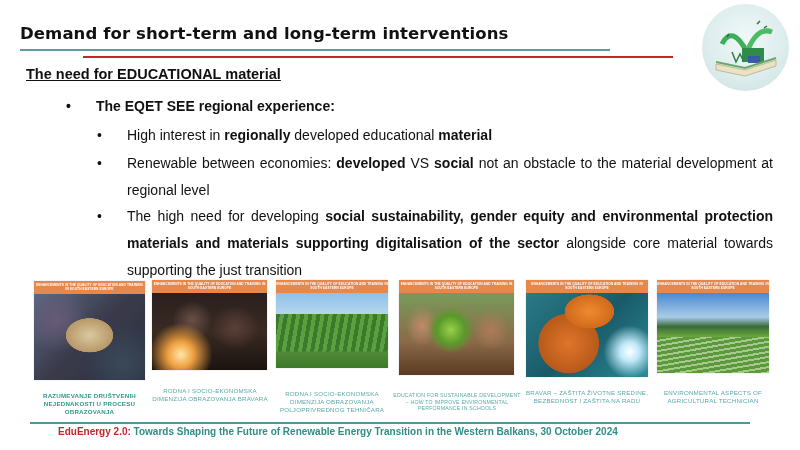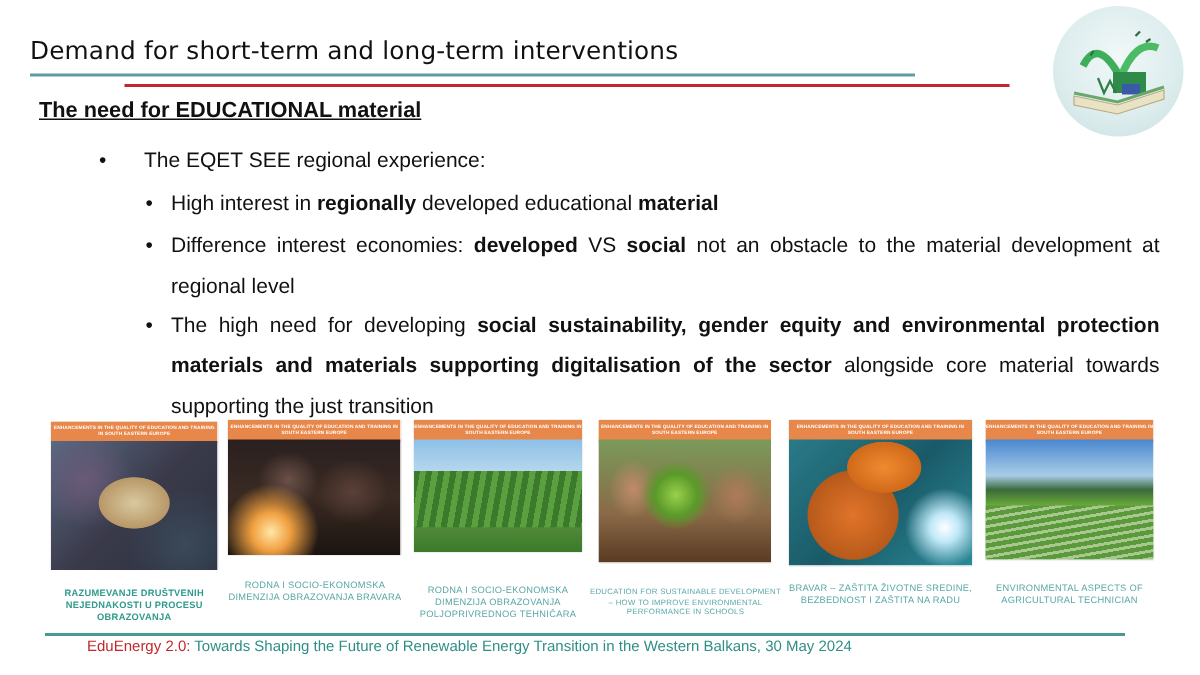--- a/index.html
+++ b/index.html
@@ -2,42 +2,42 @@
 <html><head>
 <meta charset="utf-8">
 <style>
   html, body { margin: 0; padding: 0; }
   body {
     width: 800px; height: 450px; position: relative; overflow: hidden;
     background: #ffffff;
     font-family: "Liberation Sans", "DejaVu Sans", sans-serif;
     color: #111;
   }
-  .abs { position: absolute; }
+  .abs { position: absolute; font-weight: bold; }
   .slide-title {
     left: 20px; top: 24px; font-size: 16.5px; letter-spacing: 0.1px;
     font-family: "DejaVu Sans", sans-serif; color: #111; white-space: nowrap;
   }
   .rule-teal { left: 20px; top: 49px; width: 590px; height: 2px; background: #5a9ea0; }
   .rule-red { left: 83px; top: 56px; width: 590px; height: 2px; background: #c0282d; }
   .logo-circle {
     left: 702px; top: 4px; width: 87px; height: 87px; border-radius: 50%;
     background: radial-gradient(circle at 50% 40%, #f2f8f8 0%, #dceced 60%, #c8dfe0 100%);
     overflow: hidden;
   }
   .logo-circle svg { width: 100%; height: 100%; display: block; }
   .subtitle {
     left: 26px; top: 66px; font-size: 14.5px; font-weight: bold; color: #111; white-space: nowrap; text-decoration: underline;
   }
   .bullet-l1 { left: 66px; top: 98px; font-size: 14px; color: #111; white-space: nowrap; }
   .bullet-l1 .dot { position: absolute; left: 0; top: 0; }
   .bullet-l1 .txt { position: absolute; left: 30px; top: 0; }
   .b2 { position: absolute; left: 97px; width: 676px; font-size: 14px; line-height: 27px; color: #111; }
   .b2 .dot { position: absolute; left: 0; top: 0; }
-  .b2 .txt { margin-left: 17px; text-align: justify; }
+  .b2 .txt { margin-left: 30px; text-align: justify; }
   .b2 b { font-weight: bold; }
   .cover {
     position: absolute; overflow: hidden; box-shadow: 0 0 1px rgba(0,0,0,0.25);
   }
   .cover .banner {
     position: absolute; left: 0; top: 0; right: 0; height: 13px; background: #e8874a;
     color: #fff; font-size: 3.2px; line-height: 4px; text-align: center; padding-top: 2px;
     font-weight: bold; letter-spacing: 0.1px;
   }
   .cover .photo { position: absolute; left: 0; top: 13px; right: 0; bottom: 0; }
@@ -79,21 +79,21 @@
   <span class="txt">The EQET SEE regional experience:</span>
 </div>
 
 <div class="b2" style="top:122px;">
   <span class="dot">•</span>
   <div class="txt"><span>High interest in </span><b>regionally</b><span> developed educational </span><b>material</b></div>
 </div>
 
 <div class="b2" style="top:150px;">
   <span class="dot">•</span>
-  <div class="txt"><span>Difference interest economies: </span><b>developed</b><span> VS </span><b>social</b><span> not an obstacle to the material development at regional level</span></div>
+  <div class="txt"><span>Renewable between economies: </span><b>developed</b><span> VS </span><b>social</b><span> not an obstacle to the material development at regional level</span></div>
 </div>
 
 <div class="b2" style="top:203px;">
   <span class="dot">•</span>
   <div class="txt"><span>The high need for developing </span><b>social sustainability, gender equity and environmental protection materials and materials supporting digitalisation of the sector</b><span> alongside core material towards supporting the just transition</span></div>
 </div>
 
 <div class="cover" style="left:34px; top:281px; width:111px; height:99px;">
   <div class="banner">ENHANCEMENTS IN THE QUALITY OF EDUCATION AND TRAINING IN SOUTH EASTERN EUROPE</div>
   <div class="photo" style="background: radial-gradient(ellipse 30% 28% at 50% 48%, #d9c9a0 0%, #b89868 70%, transparent 72%), radial-gradient(circle at 20% 30%, #6a5a78 0%, transparent 30%), radial-gradient(circle at 80% 80%, #3a4a5a 0%, transparent 35%), linear-gradient(135deg, #5a6a84 0%, #3a3a4a 50%, #2a3040 100%);"></div>
@@ -125,14 +125,14 @@
 <div class="caption" style="left:522px; top:389px; width:130px;">BRAVAR – ZAŠTITA ŽIVOTNE SREDINE, BEZBEDNOST I ZAŠTITA NA RADU</div>
 
 <div class="cover" style="left:657px; top:280px; width:112px; height:93px;">
   <div class="banner">ENHANCEMENTS IN THE QUALITY OF EDUCATION AND TRAINING IN SOUTH EASTERN EUROPE</div>
   <div class="photo" style="background: repeating-linear-gradient(170deg, #5a9a3a 0px, #5a9a3a 3px, #a8c890 3px, #a8c890 5px) 0 100% / 100% 45% no-repeat, linear-gradient(180deg, #4a88d0 0%, #a8cce8 30%, #3a6a3a 42%, #6aaa3a 55%, #4a8a2a 100%);"></div>
 </div>
 <div class="caption" style="left:653px; top:389px; width:120px;">ENVIRONMENTAL ASPECTS OF AGRICULTURAL TECHNICIAN</div>
 
 <div class="abs footer-rule"></div>
 <div class="abs footer">
-  <span class="brand">EduEnergy 2.0:</span><span> Towards Shaping the Future of Renewable Energy Transition in the Western Balkans, 30 May 2024</span>
+  <span class="brand">EduEnergy 2.0:</span><span> Towards Shaping the Future of Renewable Energy Transition in the Western Balkans, 30 October 2024</span>
 </div>
 
 </body></html>

